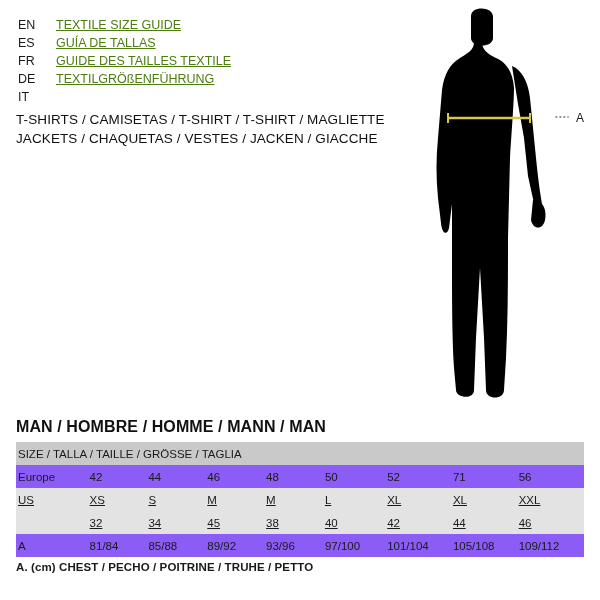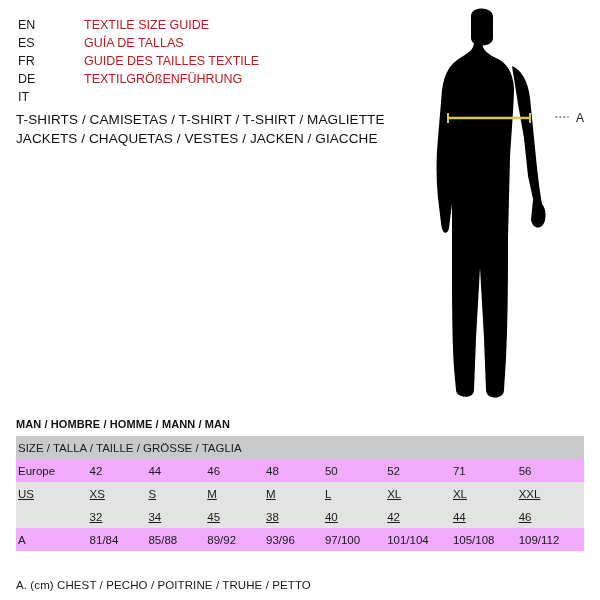--- a/index.html
+++ b/index.html
@@ -26,31 +26,31 @@
     position: absolute;
     left: 18px;
     top: 16px;
     width: 360px;
   }
   .legend-row {
     display: flex;
     align-items: flex-end;
     height: 18px;
     line-height: 18px;
-    gap: 28px;
   }
   .legend-code {
     width: 38px;
     font-size: 12.5px;
     color: #1a1a1a;
   }
   .legend-text {
     font-size: 12.5px;
-    color: #b91c1c;
+    color: #4d7c0f;
     white-space: nowrap;
+    text-decoration: underline;
   }
 
   
   .categories {
     position: absolute;
     left: 16px;
     top: 110px;
     width: 400px;
   }
   .category-line {
@@ -89,21 +89,21 @@
   }
 
   
   .table-block {
     position: absolute;
     left: 16px;
     top: 418px;
     width: 568px;
   }
   .table-title {
-    font-size: 11px;
+    font-size: 16px;
     font-weight: bold;
     color: #111111;
     margin-bottom: 6px;
     letter-spacing: 0.1px;
   }
   table.size-table {
     width: 568px;
     border-collapse: collapse;
     font-size: 11.5px;
   }
@@ -115,36 +115,37 @@
   }
   .row-header td {
     background: #c9c9c9;
     font-weight: normal;
   }
   .row-shade td {
     background: #e3e3e3;
     text-decoration: underline;
   }
   .row-plain td {
-    background: #f0abfc;
+    background: #8b5cf6;
   }
   .col-label {
     width: 86px;
     padding-left: 2px !important;
   }
   .col-val {
     width: 68px;
     text-align: left;
     margin-left: 20px;
   }
   .footnote {
-    margin-top: 28px;
+    margin-top: 4px;
     font-size: 11.5px;
     color: #1a1a1a;
     letter-spacing: 0.1px;
+    font-weight: bold;
   }
 </style>
 </head>
 <body>
 
 <div class="page">
 
   <div class="legend">
     <div class="legend-row">
       <span class="legend-code">EN</span>

